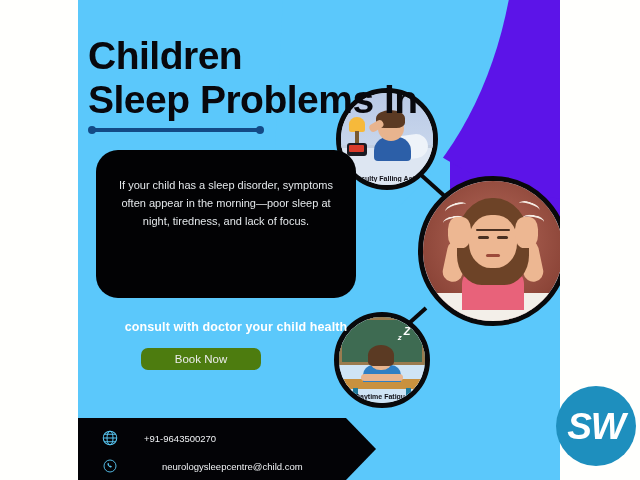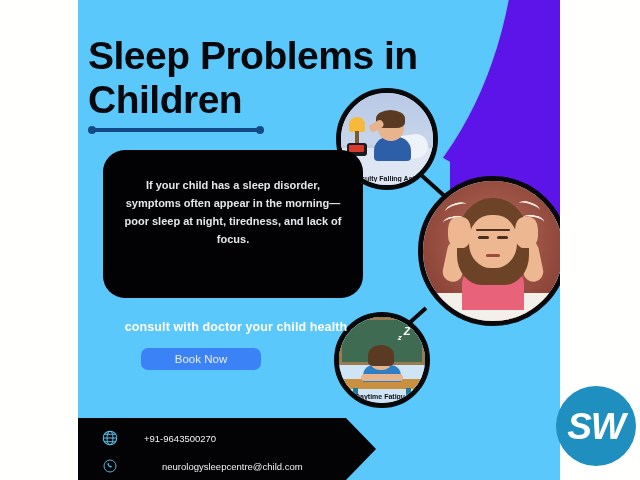--- a/index.html
+++ b/index.html
@@ -96,28 +96,27 @@
     height: 8px;
     border-radius: 50%;
     background: #134a86;
   }
   .title-underline::before { left: -2px; }
   .title-underline::after  { right: -2px; }
 
   
   .desc-card {
     position: absolute;
-    left: 25px;
+    left: 18px;
     top: 150px;
     width: 260px;
     height: 148px;
     background: #020204;
     border-radius: 22px;
     z-index: 5;
-    font-weight: bold;
   }
   .desc-text {
     position: absolute;
     left: 14px;
     top: 26px;
     width: 232px;
     color: #e3e7ea;
     font-size: 11px;
     line-height: 1.65;
     text-align: center;
@@ -135,21 +134,21 @@
     font-weight: bold;
     letter-spacing: 0.1px;
     z-index: 6;
   }
   .cta-button {
     position: absolute;
     left: 63px;
     top: 348px;
     width: 120px;
     height: 22px;
-    background: #3b82f6;
+    background: #4d7c0f;
     border-radius: 7px;
     color: #ececec;
     font-size: 11.5px;
     display: flex;
     align-items: center;
     justify-content: center;
     z-index: 6;
     border: none;
     padding: 0;
     font-family: "Liberation Sans", sans-serif;
@@ -300,22 +299,22 @@
 
 <div id="stage">
 
   <div id="poster">
 
     <div class="purple-swoosh-2"></div>
     <div class="purple-swoosh"></div>
     <div class="cyan-cut"></div>
 
     <div class="title-block">
+      <div class="title-line">Children</div>
       <div class="title-line">Sleep Problems in</div>
-      <div class="title-line">Children</div>
       <div class="title-underline"></div>
     </div>
 
     <div class="desc-card">
       <div class="desc-text">If your child has a sleep disorder, symptoms often appear in the morning—poor sleep at night, tiredness, and lack of focus.</div>
     </div>
 
     <div class="cta-head">consult with doctor your child health</div>
     <button class="cta-button">Book Now</button>
 

